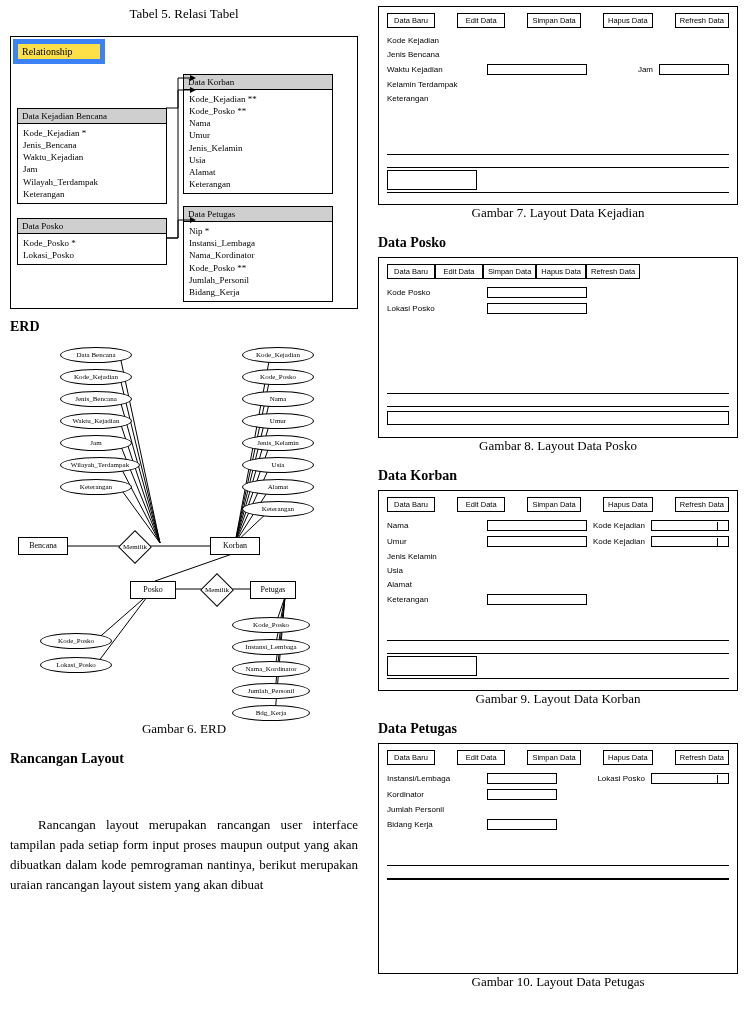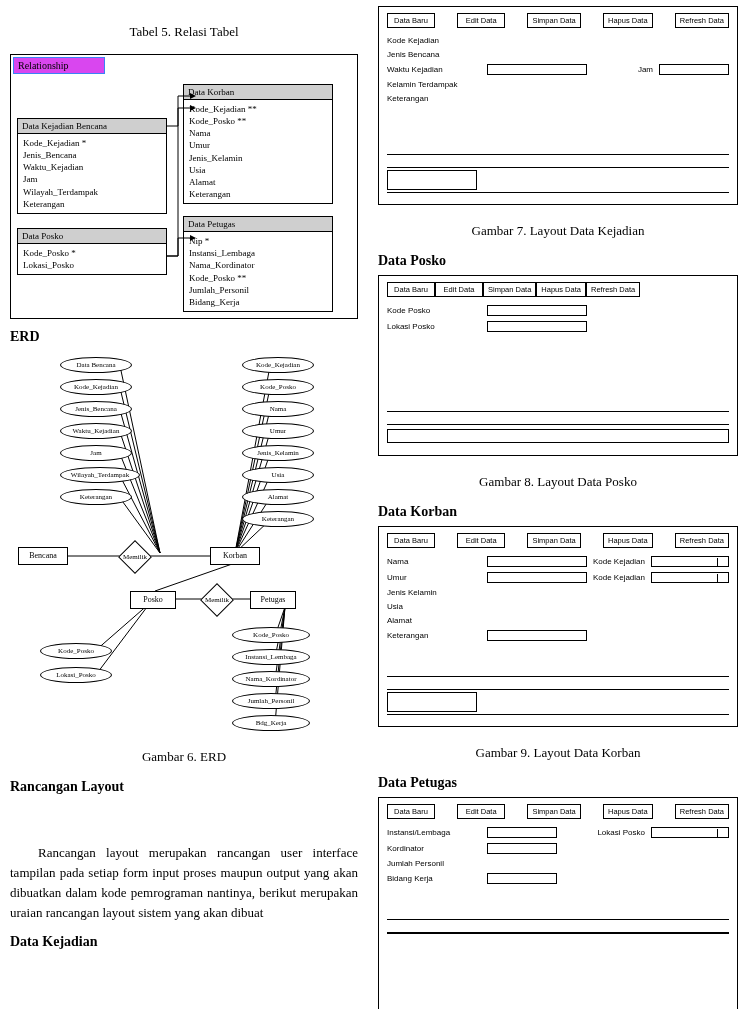--- a/index.html
+++ b/index.html
@@ -1,28 +1,28 @@
 <!DOCTYPE html>
 <html><head>
 <meta charset="utf-8">
 <style>
   * { box-sizing: border-box; margin: 0; padding: 0; }
   body { font-family: "Times New Roman", serif; font-size: 12px; color: #000; background: #fff; width: 748px; }
   .page { display: flex; width: 748px; }
   .col { padding: 6px 10px; }
   .col-left { width: 368px; }
   .col-right { width: 380px; }
-  .caption { text-align: center; font-size: 13px; margin: 18px 0 14px 0; }
+  .caption { text-align: center; font-size: 13px; margin: 0 0 14px 0; }
   .heading { font-weight: bold; font-size: 14px; margin: 10px 0 6px 0; }
   .para { font-size: 13px; text-align: justify; line-height: 1.55; margin-bottom: 10px; margin-top: 48px; }
   .para .indent { display: inline-block; width: 28px; }
 
   
   .rel-outer { border: 1.5px solid #000; padding: 2px; }
-  .rel-title { background: #d946ef; border: 1px solid #3b82f6; font-size: 10px; padding: 2px 4px; margin-bottom: 6px; display: inline-block; width: 92px; }
+  .rel-title { background: #fde047; border: 5px solid #3b82f6; font-size: 10px; padding: 2px 4px; margin-bottom: 6px; display: inline-block; width: 92px; }
   .rel-body { display: flex; padding: 4px; }
   .rel-left { width: 150px; display: flex; flex-direction: column; gap: 14px; padding-top: 34px; }
   .rel-right { width: 150px; display: flex; flex-direction: column; gap: 12px; margin-left: 16px; }
   .rel-box { border: 1px solid #000; background: #fff; font-size: 9px; }
   .rel-box-title { background: #cfcfcf; border-bottom: 1px solid #000; padding: 2px 4px; font-weight: normal; }
   .rel-box-body { padding: 3px 5px; line-height: 1.35; }
   .rel-svg { position: absolute; }
   .rel-wrap { position: relative; }
 
   
@@ -202,21 +202,20 @@
       <div class="erd-attr" style="left:222px; top:320px; width:78px; height:16px;">Nama_Kordinator</div>
       <div class="erd-attr" style="left:222px; top:342px; width:78px; height:16px;">Jumlah_Personil</div>
       <div class="erd-attr" style="left:222px; top:364px; width:78px; height:16px;">Bdg_Kerja</div>
     </div>
 
     <div class="caption">Gambar 6. ERD</div>
 
     <div class="heading">Rancangan Layout</div>
     <p class="para"><span class="indent"></span><span>Rancangan layout merupakan rancangan user interface tampilan pada setiap form input proses maupun output yang akan dibuatkan dalam kode pemrograman nantinya, berikut merupakan uraian rancangan layout sistem yang akan dibuat</span></p>
 
-    <div class="heading">Data Kejadian</div>
   </div>
 
   <div class="col col-right">
 
     <div class="form-box">
       <div class="btn-row wide">
         <div class="fbtn sm">Data Baru</div>
         <div class="fbtn sm">Edit Data</div>
         <div class="fbtn sm">Simpan Data</div>
         <div class="fbtn sm">Hapus Data</div>

